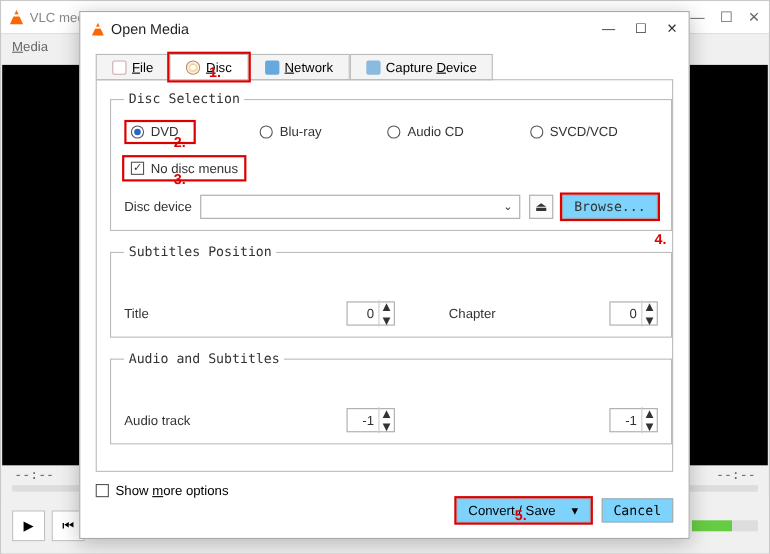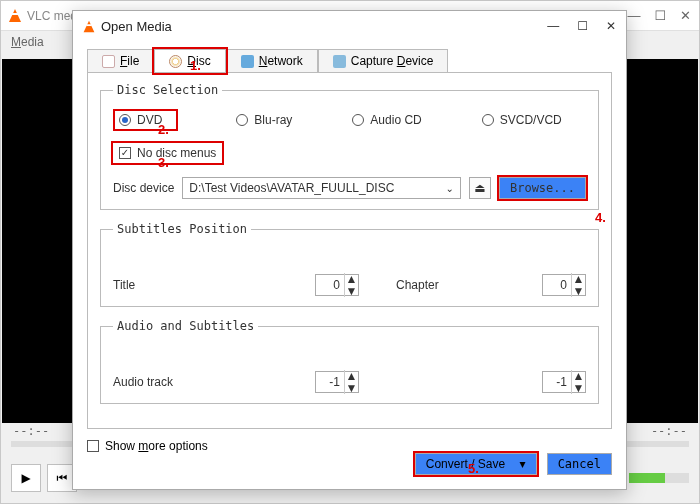--- a/index.html
+++ b/index.html
@@ -28,35 +28,35 @@
 .dialog-titlebar { height: 30px; display: flex; align-items: center; padding: 0 10px; }
 .dialog-titlebar .t { font-size: 13px; color: #222; margin-left: 6px; }
 .dialog-titlebar .controls { margin-left: auto; display: flex; gap: 18px; color: #333; font-size: 15px; }
 
 .tabs { display: flex; margin: 8px 14px 0 14px; }
 .tab { display: flex; align-items: center; gap: 5px; padding: 4px 14px; border: 1px solid #bbb; background: #fff; margin-bottom: -1px; cursor: pointer; }
 .tab + .tab { border-left: 1px solid #bbb; }
 .tab.inactive { background: #f4f4f4; }
 .tab u { text-decoration: underline; }
 .tab .ic { width: 13px; height: 13px; display: inline-block; }
-.pane { margin: 0 14px 0 14px; border: 1px solid #bbb; flex: 1; padding: 10px 12px 6px 12px; font-family: monospace; font-size: 12px; color: #333; }
+.pane { margin: 0 14px 0 14px; border: 1px solid #bbb; flex: 1; padding: 10px 0 6px 12px; font-family: monospace; font-size: 12px; color: #333; }
 
 fieldset { border: 1px solid #bbb; padding: 10px 12px; margin: 0 0 12px 0; font-family: monospace; }
 legend { font-family: monospace; padding: 0 4px; }
 .row { display: flex; align-items: center; gap: 6px; }
 .row.wrap { justify-content: space-between; margin-top: 28px; }
 .radio-row { display: flex; align-items: center; gap: 60px; padding: 4px 2px; }
 .radio { display: inline-flex; align-items: center; gap: 6px; }
 .rdot { width: 12px; height: 12px; border: 1px solid #555; border-radius: 50%; display: inline-flex; align-items: center; justify-content: center; background: #fff; }
 .rdot.sel::after { content: ""; width: 6px; height: 6px; background: #2a66c8; border-radius: 50%; display: block; }
 .chk { width: 12px; height: 12px; border: 1px solid #555; display: inline-flex; align-items: center; justify-content: center; background: #fff; font-size: 10px; line-height: 1; }
 .selbox { flex: 1; height: 22px; border: 1px solid #aaa; background: #fff; display: flex; align-items: center; padding: 0 6px; font-family: monospace; }
 .selbox .arr { margin-left: auto; font-size: 10px; }
 .sq { width: 22px; height: 22px; border: 1px solid #aaa; background: #fbfbfb; display: flex; align-items: center; justify-content: center; font-size: 12px; }
-.btn { height: 22px; border: 1px solid #aaa; background: #3b82f6; padding: 0 10px; display: inline-flex; align-items: center; font-family: monospace; cursor: pointer; }
+.btn { height: 22px; border: 1px solid #aaa; background: #7dd3fc; padding: 0 10px; display: inline-flex; align-items: center; font-family: monospace; cursor: pointer; }
 .spin { width: 44px; height: 22px; border: 1px solid #aaa; display: flex; align-items: center; }
 .spin .v { flex: 1; text-align: right; padding: 0 4px; }
 .spin .ar { width: 14px; display: flex; flex-direction: column; font-size: 7px; line-height: 1; text-align: center; }
 .spin .ar span { border-left: 1px solid #ccc; }
 .lbl { width: 110px; }
 .lbl2 { width: 140px; }
 
 .dialog-footer { padding: 10px 14px 14px 14px; }
 .annot { position: absolute; color: #d00; font-weight: bold; font-family: sans-serif; font-size: 13px; pointer-events: none; }
 .rbox { outline: 2px solid #d00; }
@@ -144,21 +144,20 @@
           <span>SVCD/VCD</span>
         </span>
       </div>
       <div class="row rbox" style="margin:10px 0 14px 0;padding:3px 6px;width:max-content">
         <span class="chk">✓</span>
         <span>No disc menus</span>
       </div>
       <div class="row" style="gap:8px">
         <span style="white-space:nowrap">Disc device</span>
         <div class="selbox">
-          <span>D:\Test Videos\AVATAR_FUULL_DISC</span>
           <span class="arr">⌄</span>
         </div>
         <div class="sq">⏏</div>
         <div class="btn rbox">Browse...</div>
       </div>
     </fieldset>
 
     <fieldset>
       <legend>Subtitles Position</legend>
       <div class="row wrap">

